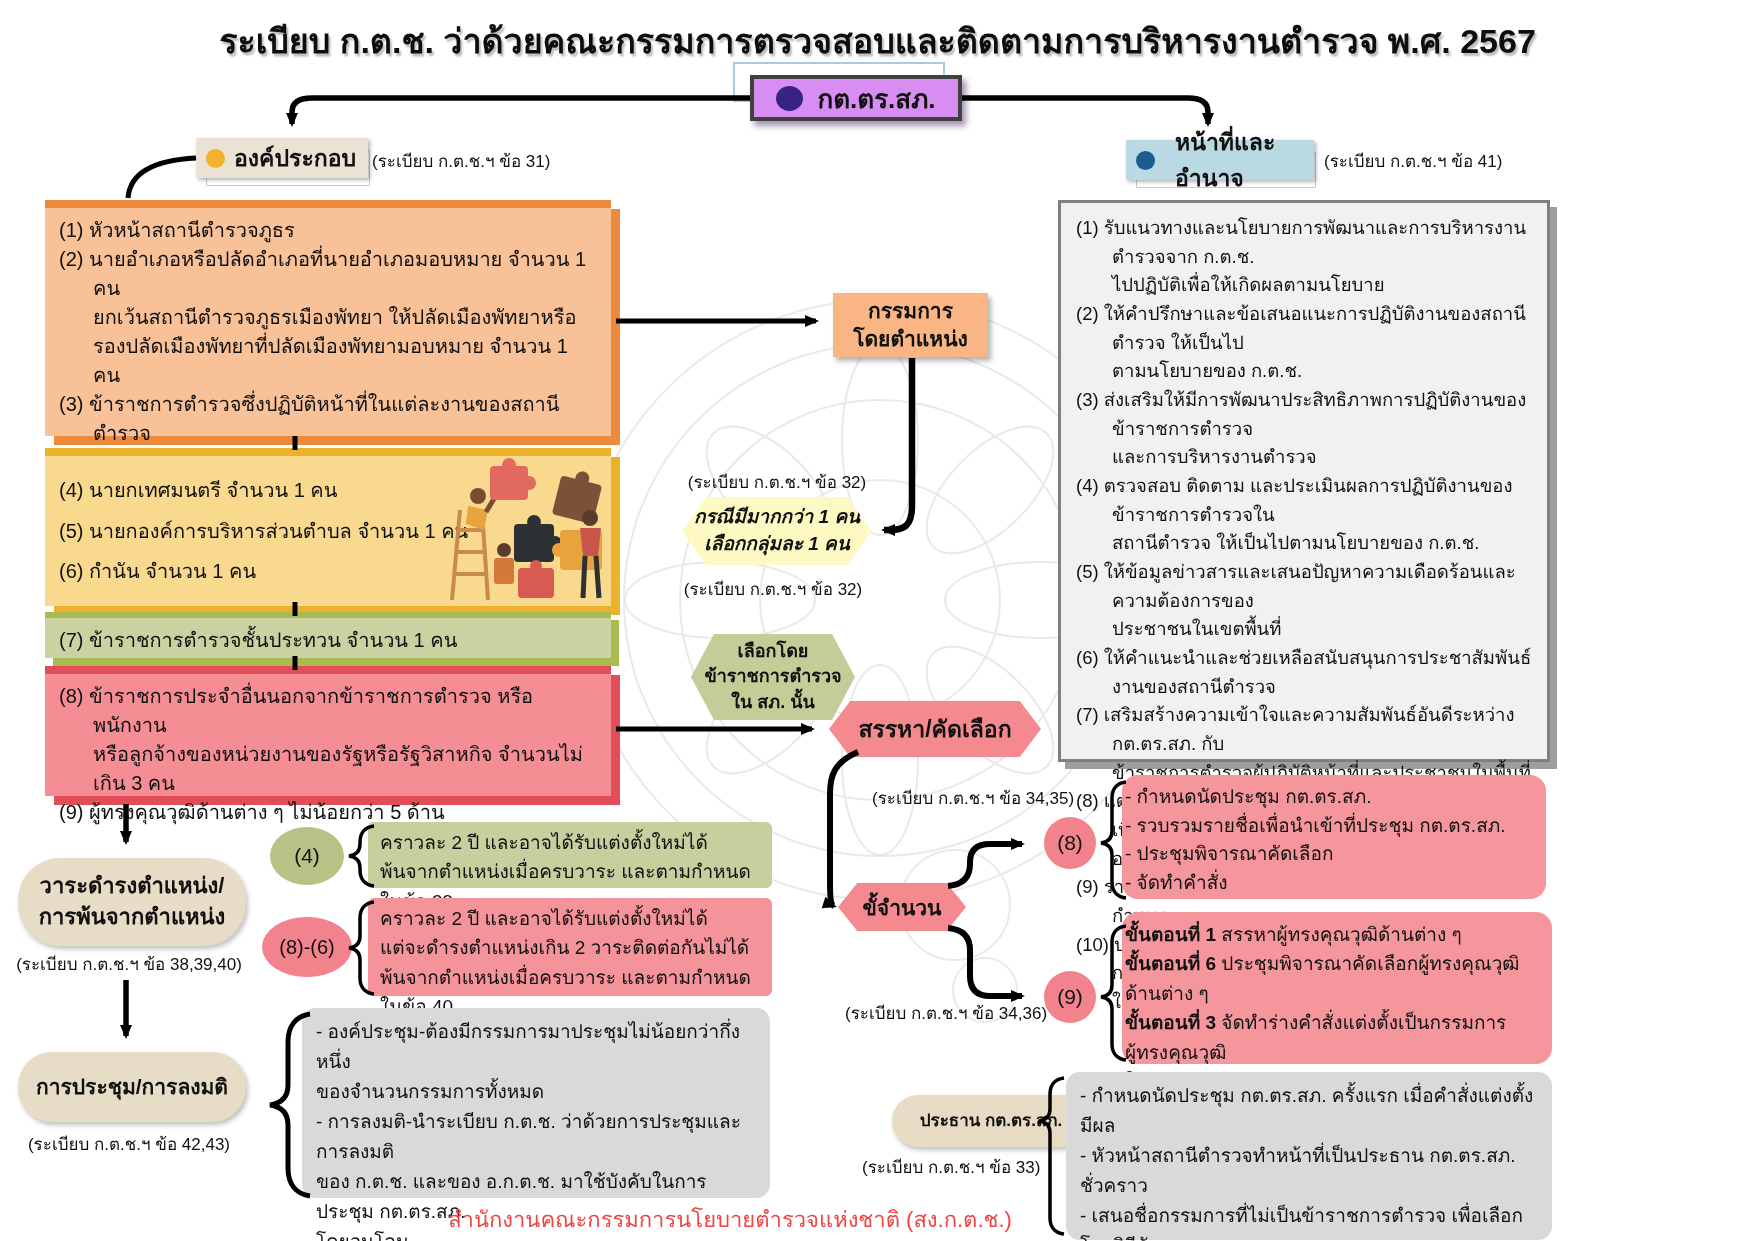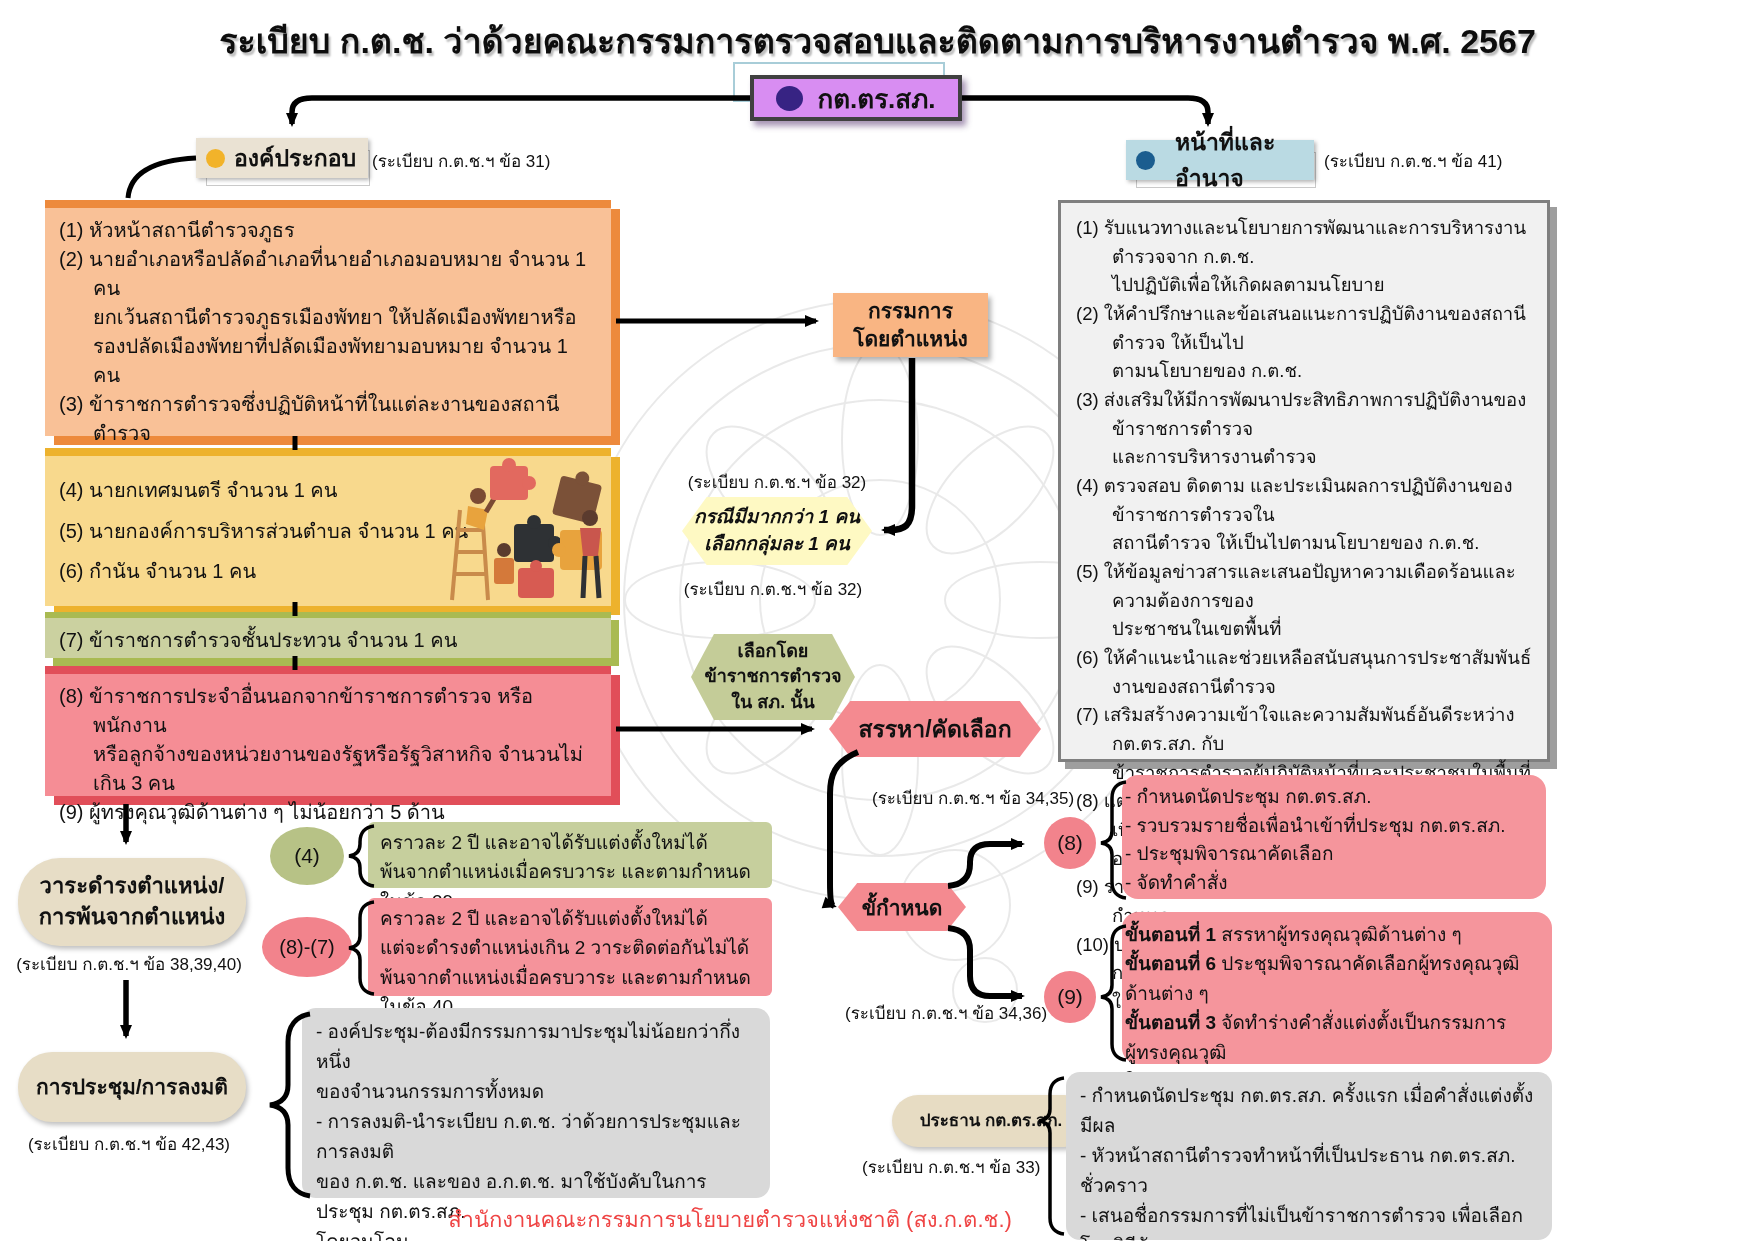--- a/index.html
+++ b/index.html
@@ -227,21 +227,21 @@
   <div class="duty">(9) รายงานผลการปฏิบัติงานให้ ก.ต.ช. ทราบตามที่ ก.ต.ช. กำหนด</div>
   <div class="duty">(10) ปฏิบัติหน้าที่อื่นตามที่ ก.ต.ช. มอบหมายหรือตามที่มีกฎหมายกำหนดไว้<br>ให้เป็นหน้าที่และอำนาจของ กต.ตร.</div>
 </div>
 
 <div class="abs ref" style="left:872px;top:784px;">(ระเบียบ ก.ต.ช.ฯ ข้อ 34,35)</div>
 <div class="abs circle c-pink" style="left:1044px;top:817px;width:52px;height:52px;">(8)</div>
 <div class="abs round-red" style="left:1122px;top:775px;width:424px;height:124px;">
   <div class="ln">- กำหนดนัดประชุม กต.ตร.สภ.<br>- รวบรวมรายชื่อเพื่อนำเข้าที่ประชุม กต.ตร.สภ.<br>- ประชุมพิจารณาคัดเลือก<br>- จัดทำคำสั่ง</div>
 </div>
 
-<div class="abs hex hex-steps bold" style="left:838px;top:883px;width:128px;height:48px;">ขั้กำหนด</div>
+<div class="abs hex hex-steps bold" style="left:838px;top:883px;width:128px;height:48px;">ขั้จำนวน</div>
 
 <div class="abs circle c-pink" style="left:1044px;top:971px;width:52px;height:52px;">(9)</div>
 <div class="abs ref" style="left:845px;top:999px;">(ระเบียบ ก.ต.ช.ฯ ข้อ 34,36)</div>
 <div class="abs round-red" style="left:1122px;top:912px;width:430px;height:152px;">
   <div class="step-ln"><b>ขั้นตอนที่ 1</b><span> สรรหาผู้ทรงคุณวุฒิด้านต่าง ๆ</span></div>
   <div class="step-ln"><b>ขั้นตอนที่ 6</b><span> ประชุมพิจารณาคัดเลือกผู้ทรงคุณวุฒิด้านต่าง ๆ</span></div>
   <div class="step-ln"><b>ขั้นตอนที่ 3</b><span> จัดทำร่างคำสั่งแต่งตั้งเป็นกรรมการผู้ทรงคุณวุฒิ</span></div>
   <div class="step-ln"><b></b><span>ใน กต.ตร.สภ.</span></div>
 </div>
 
@@ -252,21 +252,21 @@
 </div>
 
 <div class="abs pill" style="left:18px;top:858px;width:228px;height:88px;border-radius:42px;font-size:22px;">วาระดำรงตำแหน่ง/<br>การพ้นจากตำแหน่ง</div>
 <div class="abs ref ctr" style="left:4px;top:950px;width:250px;">(ระเบียบ ก.ต.ช.ฯ ข้อ 38,39,40)</div>
 
 <div class="abs circle c-green" style="left:270px;top:827px;width:74px;height:58px;">(4)</div>
 <div class="abs rule-green" style="left:368px;top:822px;width:404px;height:66px;">
   <div class="ln">คราวละ 2 ปี และอาจได้รับแต่งตั้งใหม่ได้<br>พ้นจากตำแหน่งเมื่อครบวาระ และตามกำหนดในข้อ 39</div>
 </div>
 
-<div class="abs circle c-pink" style="left:262px;top:917px;width:90px;height:60px;border-radius:50%;font-size:20px;">(8)-(7)</div>
+<div class="abs circle c-pink" style="left:262px;top:917px;width:90px;height:60px;border-radius:50%;font-size:20px;">(8)-(6)</div>
 <div class="abs rule-red" style="left:368px;top:898px;width:404px;height:98px;">
   <div class="ln">คราวละ 2 ปี และอาจได้รับแต่งตั้งใหม่ได้<br>แต่จะดำรงตำแหน่งเกิน 2 วาระติดต่อกันไม่ได้<br>พ้นจากตำแหน่งเมื่อครบวาระ และตามกำหนดในข้อ 40</div>
 </div>
 
 <div class="abs pill" style="left:18px;top:1052px;width:228px;height:70px;border-radius:34px;font-size:21px;">การประชุม/การลงมติ</div>
 <div class="abs ref ctr" style="left:4px;top:1130px;width:250px;">(ระเบียบ ก.ต.ช.ฯ ข้อ 42,43)</div>
 <div class="abs round-gray" style="left:302px;top:1008px;width:468px;height:190px;">
   <div class="ln">- องค์ประชุม-ต้องมีกรรมการมาประชุมไม่น้อยกว่ากึ่งหนึ่ง<br>  ของจำนวนกรรมการทั้งหมด<br>- การลงมติ-นำระเบียบ ก.ต.ช. ว่าด้วยการประชุมและการลงมติ<br>  ของ ก.ต.ช. และของ อ.ก.ต.ช. มาใช้บังคับในการประชุม กต.ตร.สภ.<br>  โดยอนุโลม<br>- ให้ กต.ตร.สภ. มีการประชุมอย่างน้อย 2 เดือนต่อ 1 ครั้ง</div>
 </div>
 

